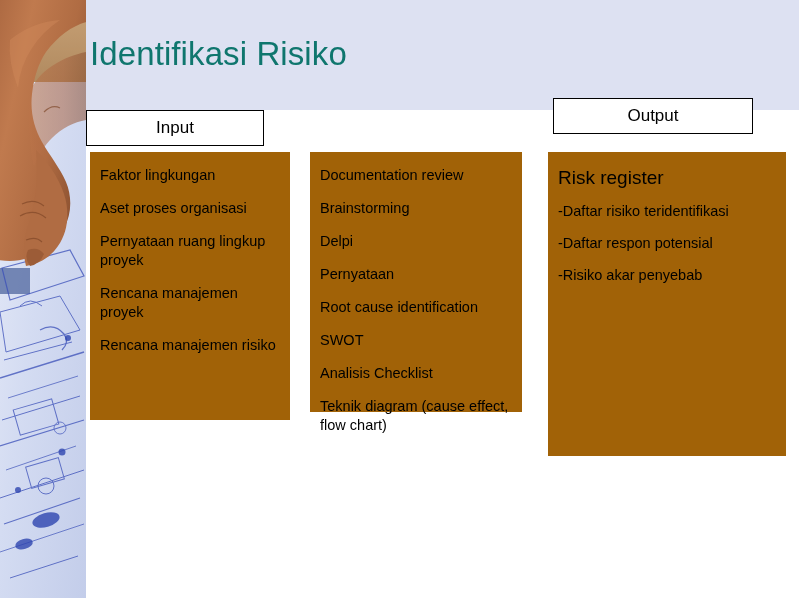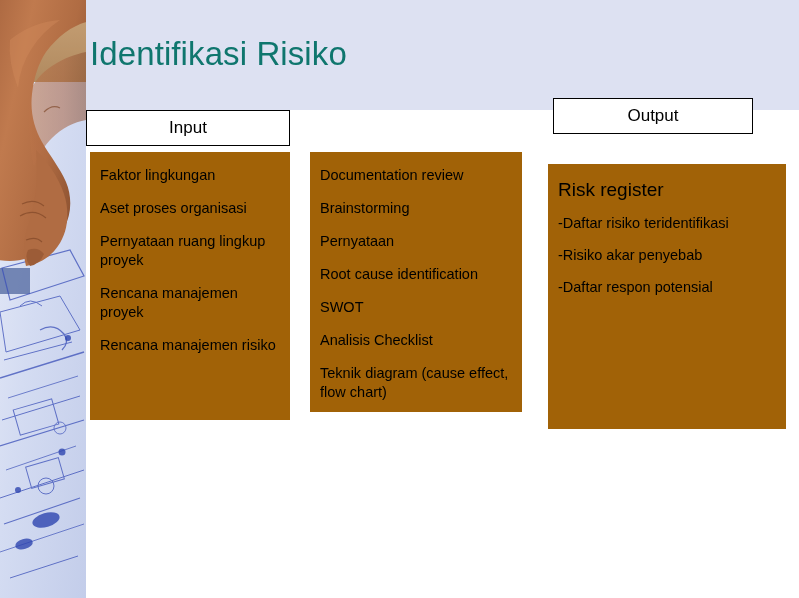--- a/index.html
+++ b/index.html
@@ -57,34 +57,34 @@
     box-sizing: border-box;
     height: 36px;
     background: #ffffff;
     border: 1px solid #000000;
     display: flex;
     align-items: center;
     justify-content: center;
     font-size: 17px;
     color: #000000;
   }
-  #col-header-input  { left: 86px;  top: 110px; width: 204px; }
+  #col-header-input  { left: 86px;  top: 110px; width: 178px; }
   #col-header-teknik { left: 310px; top: 110px; width: 210px; margin-top: 48px; }
   #col-header-output { left: 553px; top: 98px; width: 200px; }
 
   
   .green-box {
     position: absolute;
     box-sizing: border-box;
     background: #a16207;
     padding: 14px 12px 10px 10px;
   }
   #green-box-input  { left: 90px;  top: 152px; width: 200px; height: 268px; }
   #green-box-teknik { left: 310px; top: 152px; width: 212px; height: 260px; }
-  #green-box-output { left: 548px; top: 164px; width: 238px; height: 265px; }
+  #green-box-output { left: 548px; top: 152px; width: 238px; height: 304px; }
 
   .item {
     font-size: 14.5px;
     line-height: 19px;
     color: #000000;
     margin: 0 0 14px 0;
   }
   .item:last-child { margin-bottom: 0; }
   .item.lead {
     font-size: 19px;
@@ -208,27 +208,28 @@
     <p class="item">Faktor lingkungan</p>
     <p class="item">Aset proses organisasi</p>
     <p class="item">Pernyataan ruang lingkup proyek</p>
     <p class="item">Rencana manajemen proyek</p>
     <p class="item">Rencana manajemen risiko</p>
   </div>
 
   <div class="green-box" id="green-box-teknik">
     <p class="item">Documentation review</p>
     <p class="item">Brainstorming</p>
+    <p class="item">Delpi</p>
     <p class="item">Pernyataan</p>
     <p class="item">Root cause identification</p>
     <p class="item">SWOT</p>
     <p class="item">Analisis Checklist</p>
     <p class="item">Teknik diagram (cause effect, flow chart)</p>
   </div>
 
   <div class="green-box" id="green-box-output">
     <p class="item lead">Risk register</p>
     <p class="item tight">-Daftar risiko teridentifikasi</p>
+    <p class="item tight">-Daftar respon potensial</p>
     <p class="item tight">-Risiko akar penyebab</p>
-    <p class="item tight">-Daftar respon potensial</p>
   </div>
 
 </div>
 
 </body></html>

